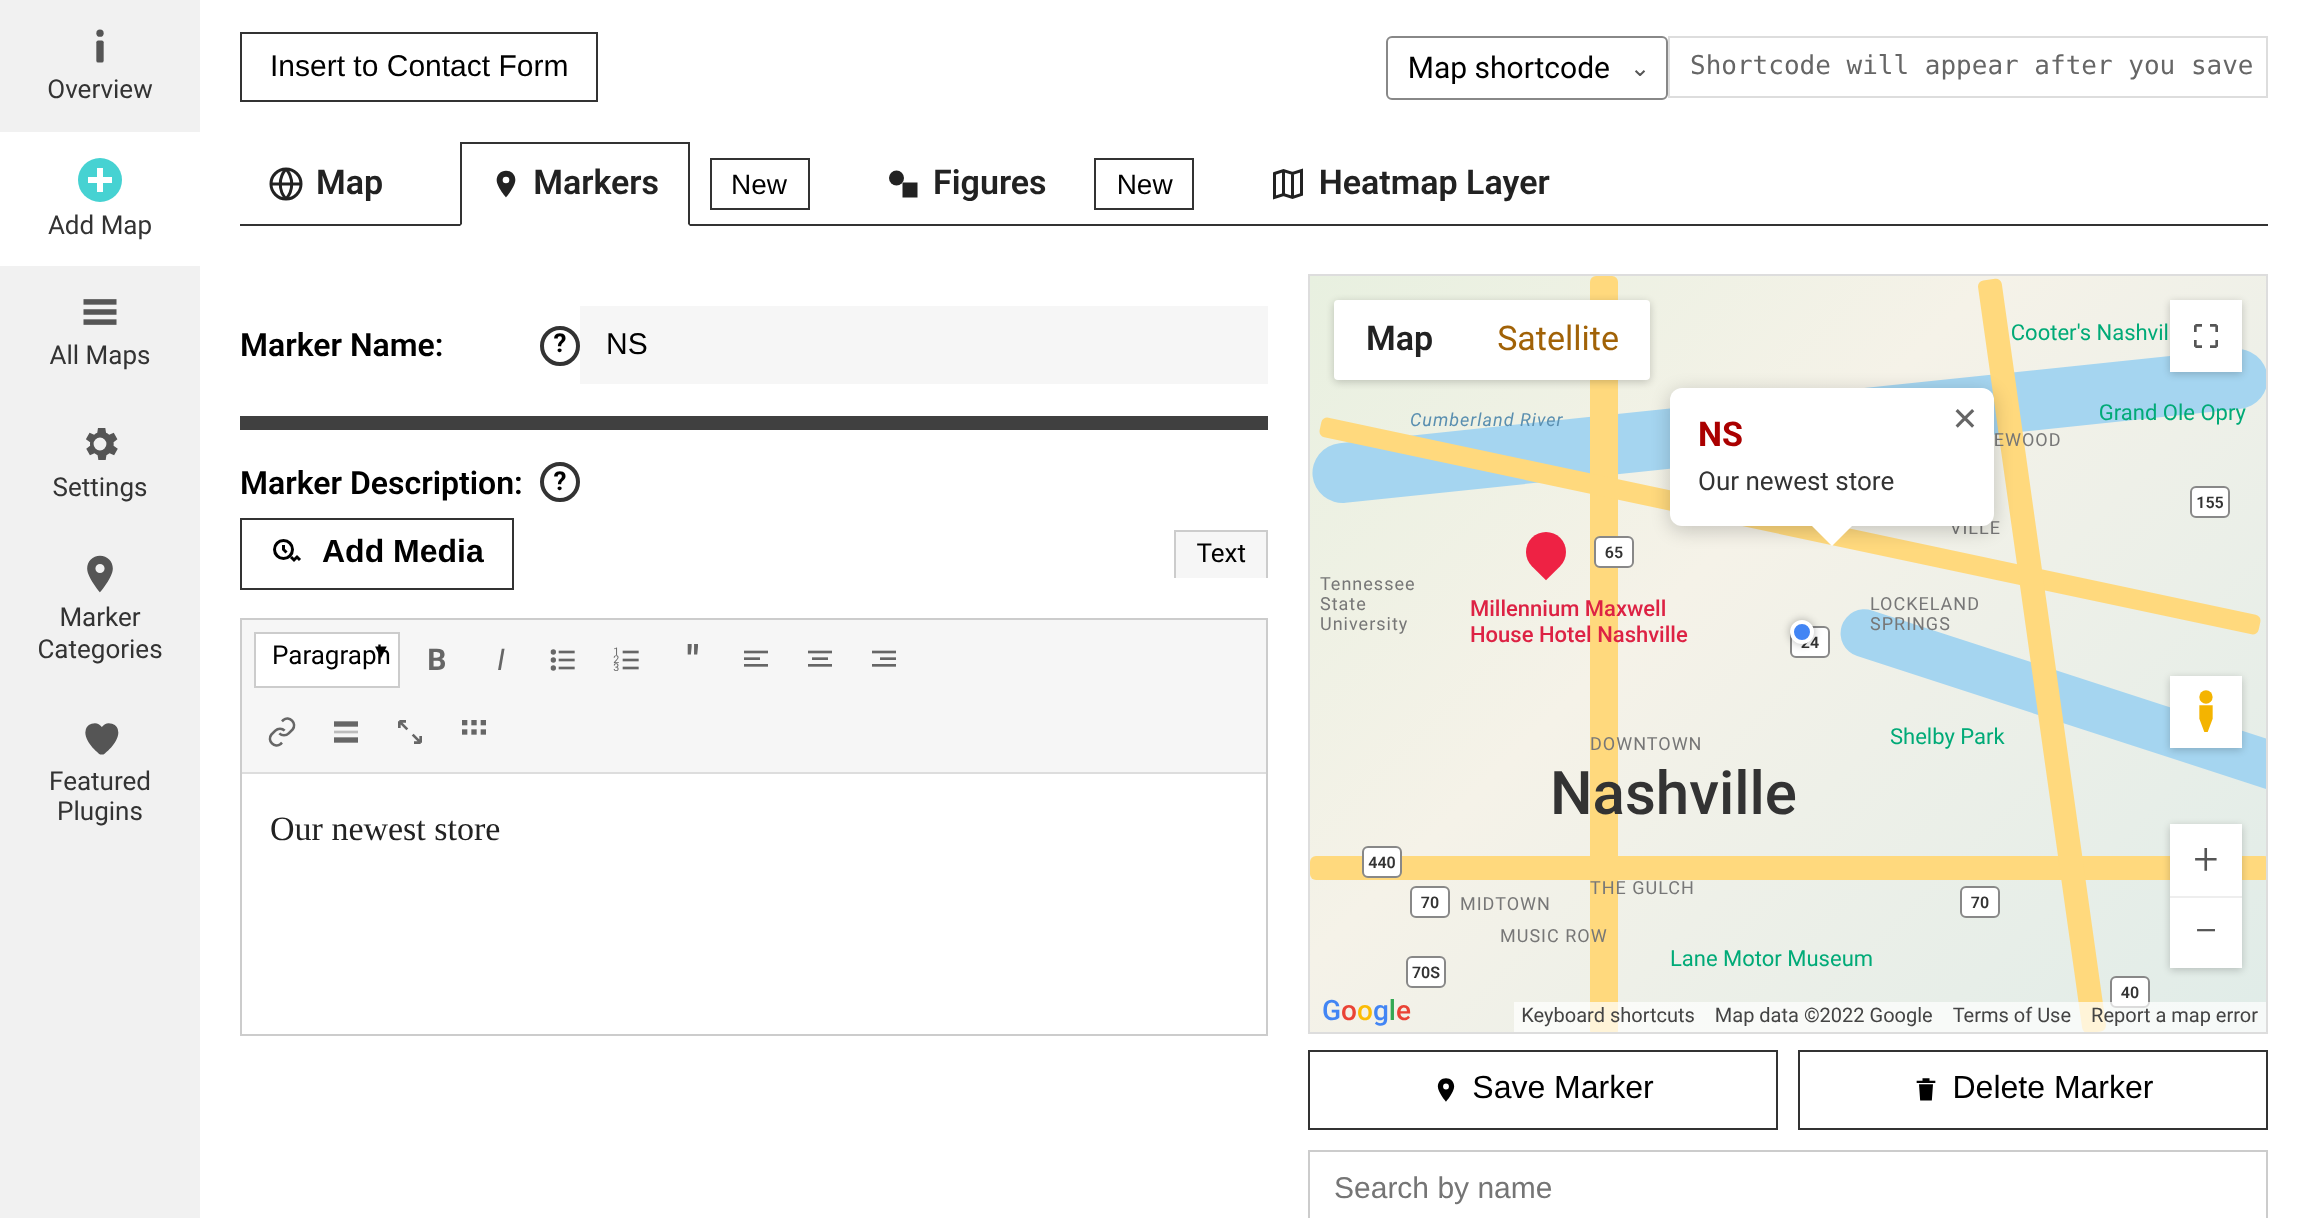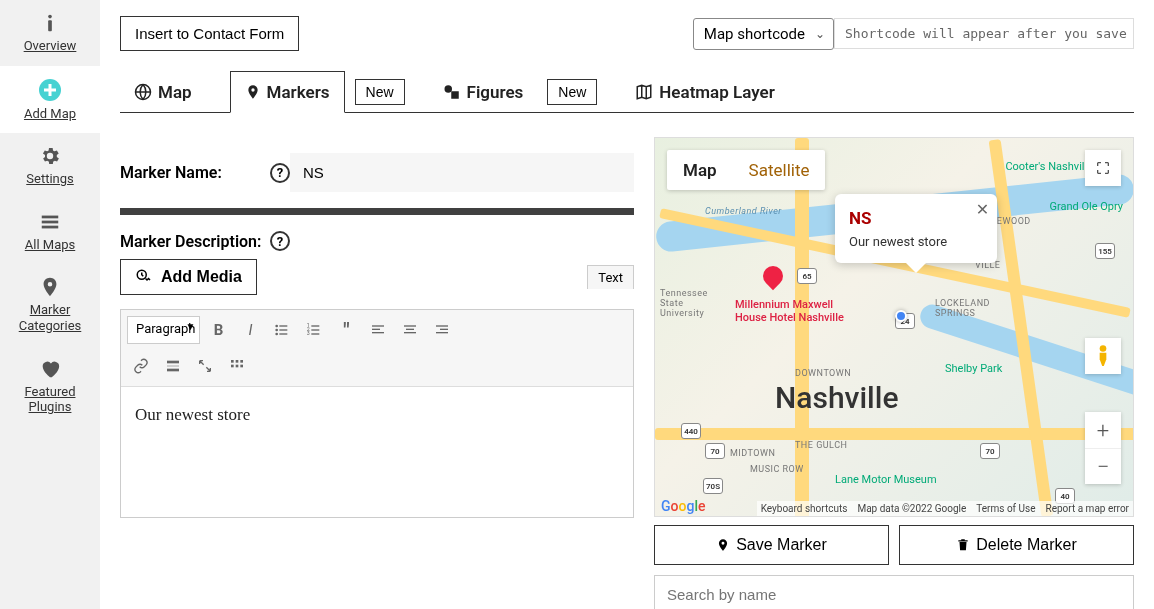--- a/index.html
+++ b/index.html
@@ -1,21 +1,21 @@
 <!DOCTYPE html>
 <html><head>
 <meta charset="utf-8">
 <style>
 * { box-sizing: border-box; margin: 0; padding: 0; }
 body { font-family: -apple-system, BlinkMacSystemFont, "Segoe UI", Roboto, sans-serif; background: #f1f1f1; overflow: hidden; }
 .app { display: flex; width: 1154px; height: 609px; }
 
 
 .sidebar { width: 100px; background: #f1f1f1; display: flex; flex-direction: column; }
-.sidebar-item { display: flex; flex-direction: column; align-items: center; justify-content: center; padding: 12px 15px; cursor: pointer; text-align: center; font-size: 13px; color: #333; text-decoration: underline; }
+.sidebar-item { display: flex; flex-direction: column; align-items: center; justify-content: center; padding: 12px 15px; cursor: pointer; text-align: center; font-size: 13px; color: #333; }
 .sidebar-item.active { background: #fff; }
 .sidebar-item .icon { font-size: 22px; color: #555; margin-bottom: 4px; }
 .sidebar-item.active .icon { color: #46d2d2; }
 .sidebar-label { line-height: 1.2; }
 
 
 .main { flex: 1; background: #fff; padding: 16px 20px; overflow: hidden; }
 .topbar { display: flex; align-items: center; margin-bottom: 20px; }
 .btn-outline { border: 1px solid #333; background: #fff; padding: 8px 14px; font-size: 15px; cursor: pointer; }
 .spacer { flex: 1; }
@@ -114,34 +114,34 @@
             <circle cx="12" cy="12" r="11"></circle>
             <rect x="10.5" y="6" width="3" height="12" fill="#fff"></rect>
             <rect x="6" y="10.5" width="12" height="3" fill="#fff"></rect>
           </svg>
       </span>
       <span class="sidebar-label">Add Map</span>
     </div>
     <div class="sidebar-item">
       <span class="icon">
         <svg width="22" height="22" viewBox="0 0 24 24" fill="currentColor">
-            <path d="M19.4 13a7.5 7.5 0 000-2l2.1-1.6-2-3.5-2.5 1a7.5 7.5 0 00-1.7-1l-.4-2.6h-4l-.4 2.6a7.5 7.5 0 00-1.7 1l-2.5-1-2 3.5L6.6 11a7.5 7.5 0 000 2l-2.1 1.6 2 3.5 2.5-1a7.5 7.5 0 001.7 1l.4 2.6h4l.4-2.6a7.5 7.5 0 001.7-1l2.5 1 2-3.5zM12 15.5A3.5 3.5 0 1115.5 12 3.5 3.5 0 0112 15.5z"></path>
-          </svg>
-      </span>
-      <span class="sidebar-label">Settings</span>
-    </div>
-    <div class="sidebar-item">
-      <span class="icon">
-        <svg width="22" height="22" viewBox="0 0 24 24" fill="currentColor">
             <rect x="3" y="5" width="18" height="3"></rect>
             <rect x="3" y="10.5" width="18" height="3"></rect>
             <rect x="3" y="16" width="18" height="3"></rect>
           </svg>
       </span>
       <span class="sidebar-label">All Maps</span>
+    </div>
+    <div class="sidebar-item">
+      <span class="icon">
+        <svg width="22" height="22" viewBox="0 0 24 24" fill="currentColor">
+            <path d="M19.4 13a7.5 7.5 0 000-2l2.1-1.6-2-3.5-2.5 1a7.5 7.5 0 00-1.7-1l-.4-2.6h-4l-.4 2.6a7.5 7.5 0 00-1.7 1l-2.5-1-2 3.5L6.6 11a7.5 7.5 0 000 2l-2.1 1.6 2 3.5 2.5-1a7.5 7.5 0 001.7 1l.4 2.6h4l.4-2.6a7.5 7.5 0 001.7-1l2.5 1 2-3.5zM12 15.5A3.5 3.5 0 1115.5 12 3.5 3.5 0 0112 15.5z"></path>
+          </svg>
+      </span>
+      <span class="sidebar-label">Settings</span>
     </div>
     <div class="sidebar-item">
       <span class="icon">
         <svg width="22" height="22" viewBox="0 0 24 24" fill="currentColor">
             <path d="M12 2C8 2 5 5 5 9c0 5 7 13 7 13s7-8 7-13c0-4-3-7-7-7zm0 9.5A2.5 2.5 0 1114.5 9 2.5 2.5 0 0112 11.5z"></path>
           </svg>
       </span>
       <span class="sidebar-label">Marker Categories</span>
     </div>
     <div class="sidebar-item">

